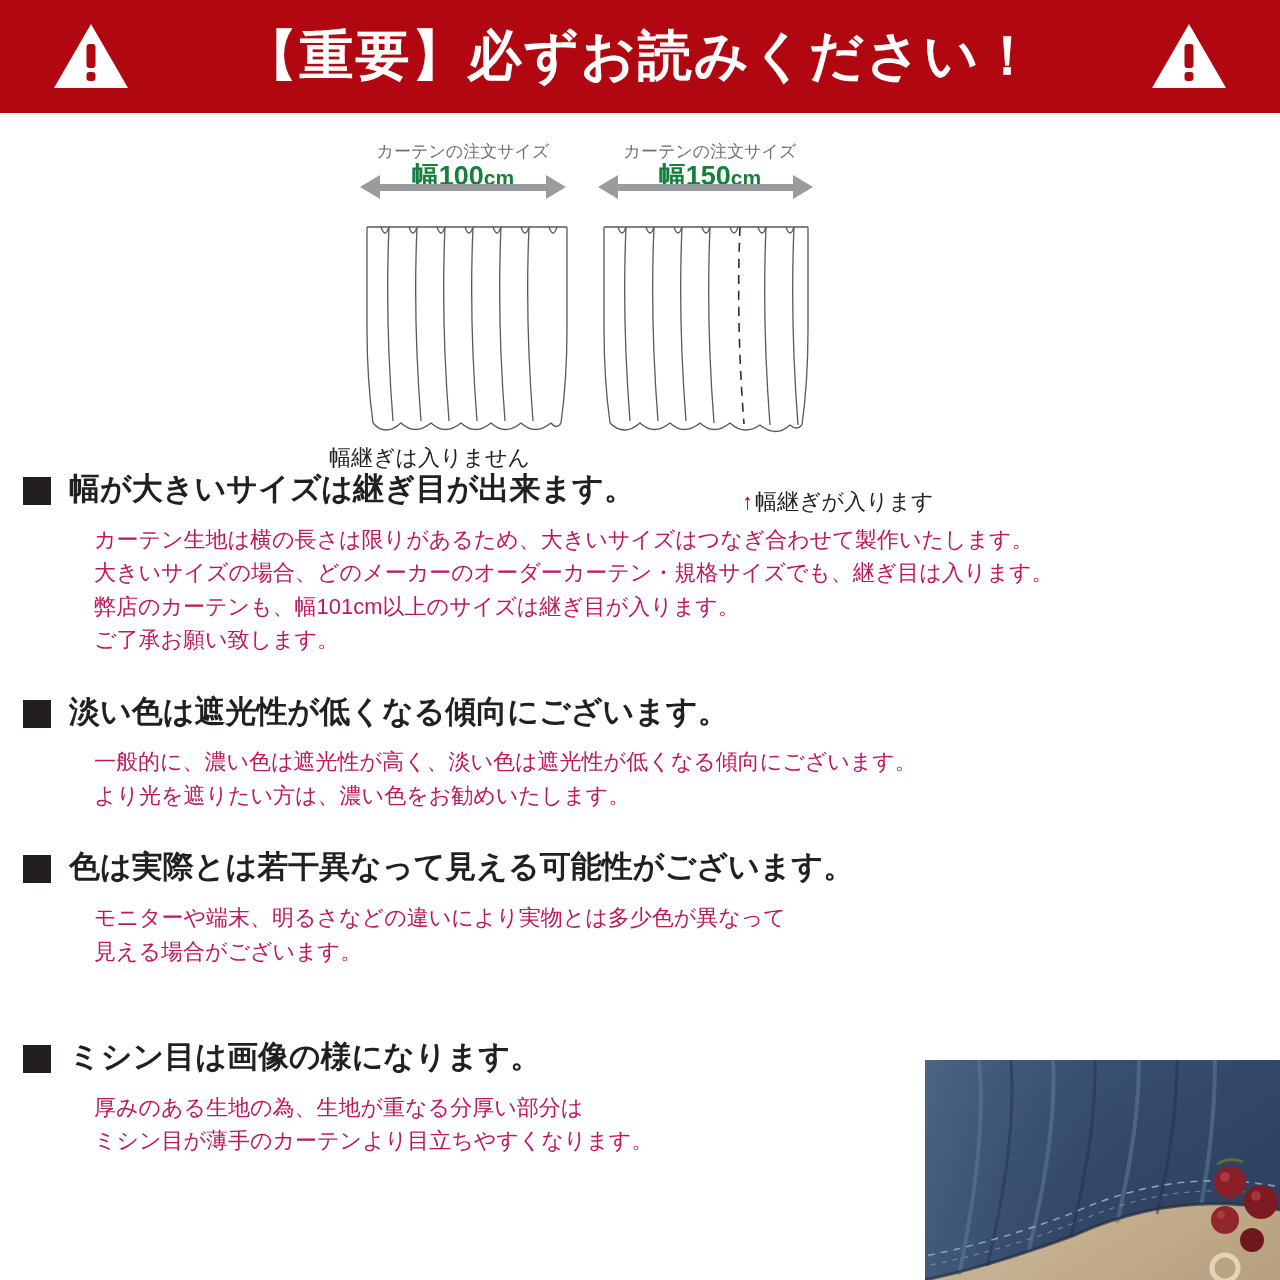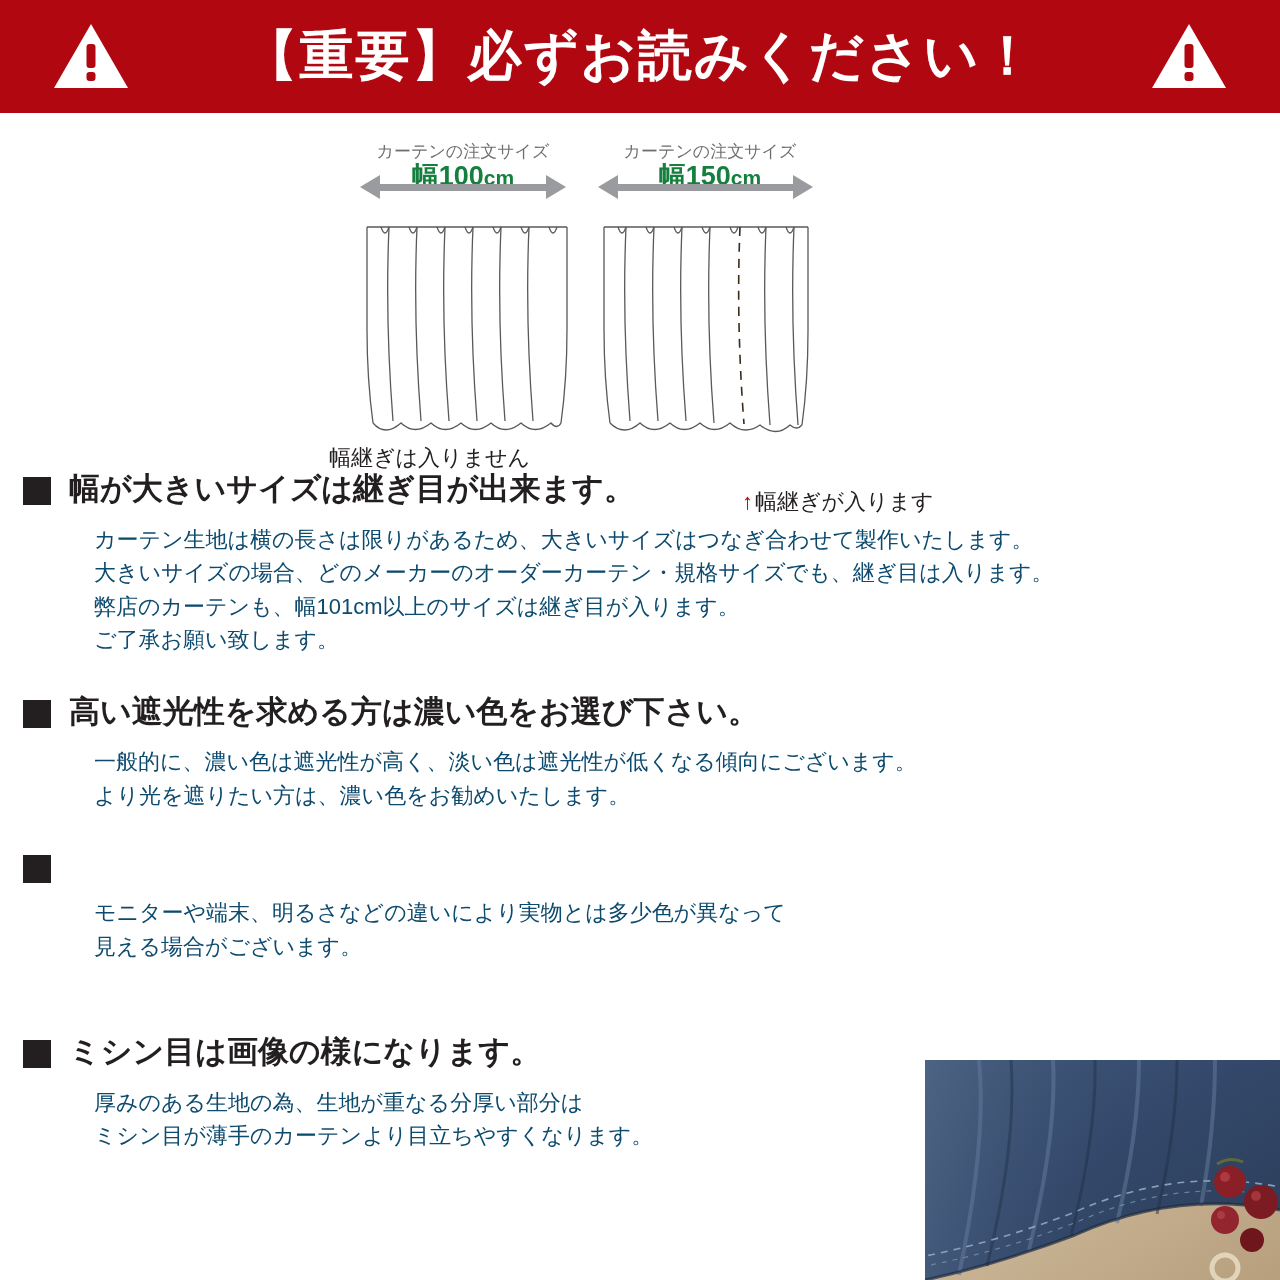--- a/index.html
+++ b/index.html
@@ -110,21 +110,21 @@
     font-size: 31px;
     font-weight: bold;
     line-height: 1.35;
     color: #231f20;
     letter-spacing: 0px;
   }
   .para {
     padding-left: 94px;
     font-size: 22px;
     line-height: 1.52;
-    color: #0c4a6e;
+    color: #be185d;
     margin-top: 13px;
     white-space: pre-line;
     letter-spacing: 0px;
   }
 
   .gap-a { height: 34px; }
 
   
   .photo {
     position: absolute;
@@ -257,31 +257,32 @@
 大きいサイズの場合、どのメーカーのオーダーカーテン・規格サイズでも、継ぎ目は入ります。
 弊店のカーテンも、幅101cm以上のサイズは継ぎ目が入ります。
 ご了承お願い致します。</div>
   </div>
 
   <div class="gap-a"></div>
 
   <div class="block">
     <div class="head-row">
       <div class="sq"></div>
-      <div class="head-text">高い遮光性を求める方は濃い色をお選び下さい。</div>
+      <div class="head-text">淡い色は遮光性が低くなる傾向にございます。</div>
     </div>
     <div class="para">一般的に、濃い色は遮光性が高く、淡い色は遮光性が低くなる傾向にございます。
 より光を遮りたい方は、濃い色をお勧めいたします。</div>
   </div>
 
   <div class="gap-a"></div>
 
   <div class="block">
     <div class="head-row">
       <div class="sq"></div>
+      <div class="head-text">色は実際とは若干異なって見える可能性がございます。</div>
     </div>
     <div class="para">モニターや端末、明るさなどの違いにより実物とは多少色が異なって
 見える場合がございます。</div>
   </div>
 
   <div class="gap-a"></div>
 
 
   <div class="gap-a"></div>
 

